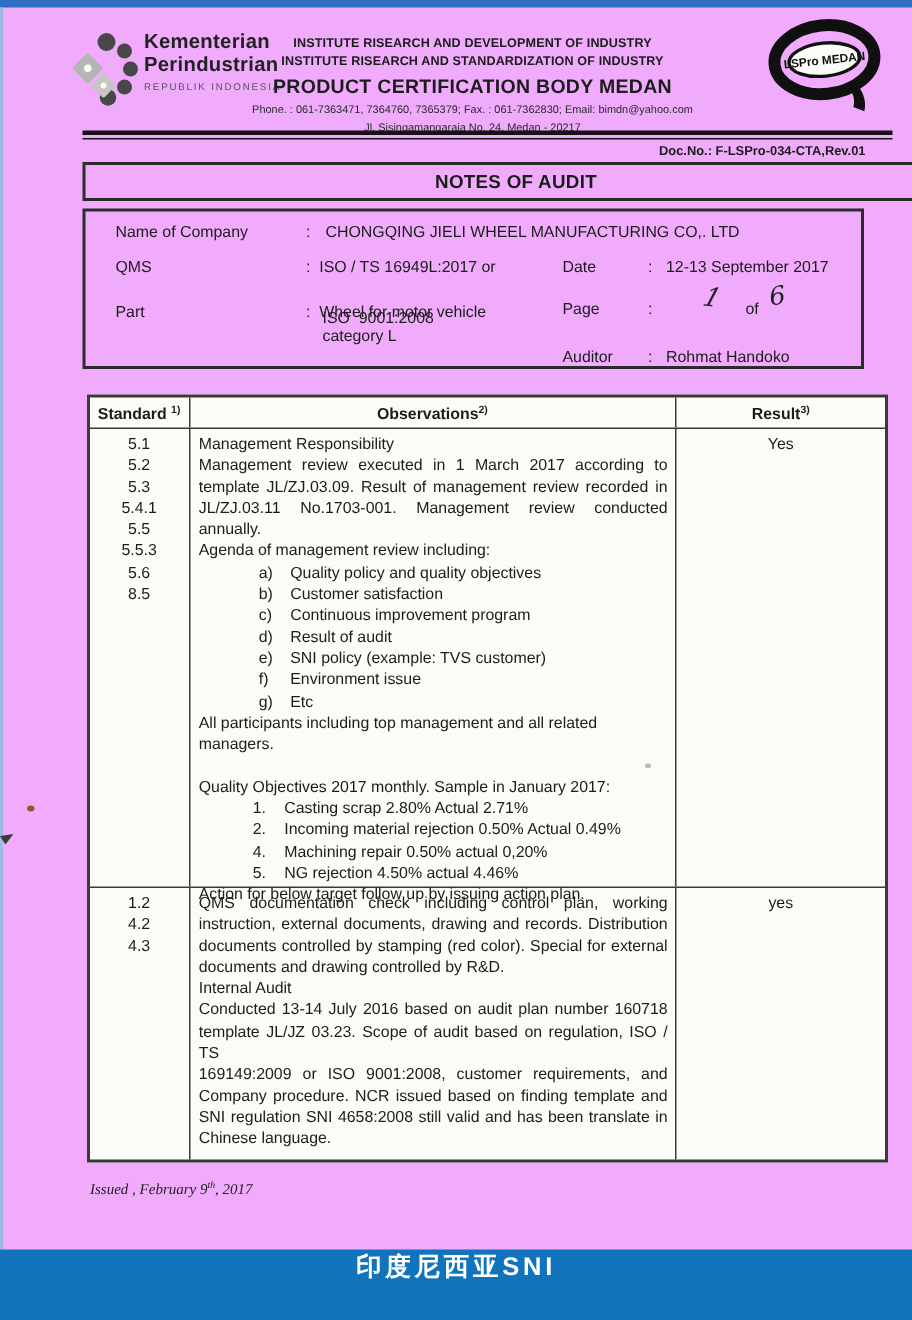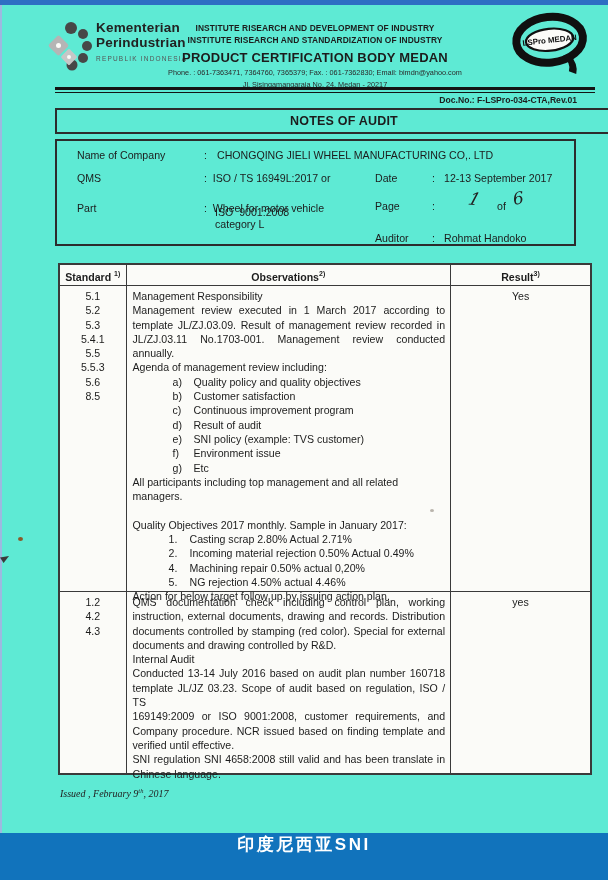--- a/index.html
+++ b/index.html
@@ -1,16 +1,16 @@
 <!DOCTYPE html>
 <html><head>
 <meta charset="utf-8">
 <style>
   html,body{margin:0;padding:0;background:#e8e8e8;}
-  .page{position:relative;width:608px;height:880px;background:#5eead4;overflow:hidden;
+  .page{position:relative;width:608px;height:880px;background:#f0abfc;overflow:hidden;
         font-family:"Liberation Sans",sans-serif;color:#1c1c1c;}
   
   .top-strip{position:absolute;left:0;top:0;width:608px;height:5px;background:#2e6fc3;}
   .left-strip{position:absolute;left:0;top:5px;width:2px;height:828px;background:#9db9e0;}
 
   
   .ministry-logo{position:absolute;left:42px;top:16px;width:50px;height:62px;}
   .ministry-text{position:absolute;left:96px;top:20px;line-height:15px;}
   .ministry-text .l1{font-weight:bold;font-size:13.5px;letter-spacing:.2px;color:#222;}
   .ministry-text .l3{font-size:6.5px;letter-spacing:1.2px;color:#555;margin-top:1px;}
@@ -197,21 +197,20 @@
       <div class="col-obs obs-cell">
           <div class="obs-line obs-pj">QMS documentation check including control plan, working</div>
           <div class="obs-line obs-pj">instruction, external documents, drawing and records. Distribution</div>
           <div class="obs-line obs-pj">documents controlled by stamping (red color). Special for external</div>
           <div class="obs-line obs-p">documents and drawing controlled by R&amp;D.</div>
           <div class="obs-line obs-p">Internal Audit</div>
           <div class="obs-line obs-pj">Conducted 13-14 July 2016 based on audit plan number 160718</div>
           <div class="obs-line obs-pj">template JL/JZ 03.23. Scope of audit based on regulation, ISO / TS</div>
           <div class="obs-line obs-pj">169149:2009 or ISO 9001:2008, customer requirements, and</div>
           <div class="obs-line obs-pj">Company procedure. NCR issued based on finding template and</div>
-          <div class="obs-line obs-p">verified until effective.</div>
           <div class="obs-line obs-pj">SNI regulation SNI 4658:2008 still valid and has been translate in</div>
           <div class="obs-line obs-p">Chinese language.</div>
         </div>
       <div class="col-res res-cell">yes</div>
     </div>
   </div>
 
   <div class="issued">
     <span>Issued , February 9</span><sup style="font-size:6.5px;">th</sup><span>, 2017</span>
   </div>

